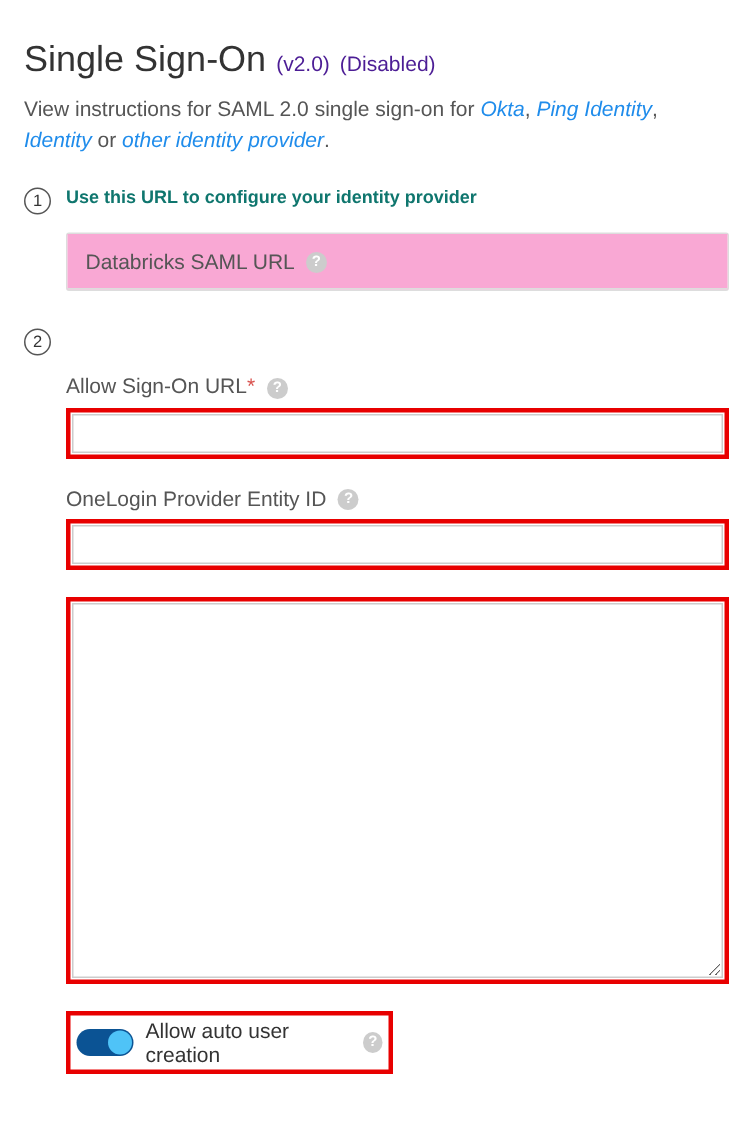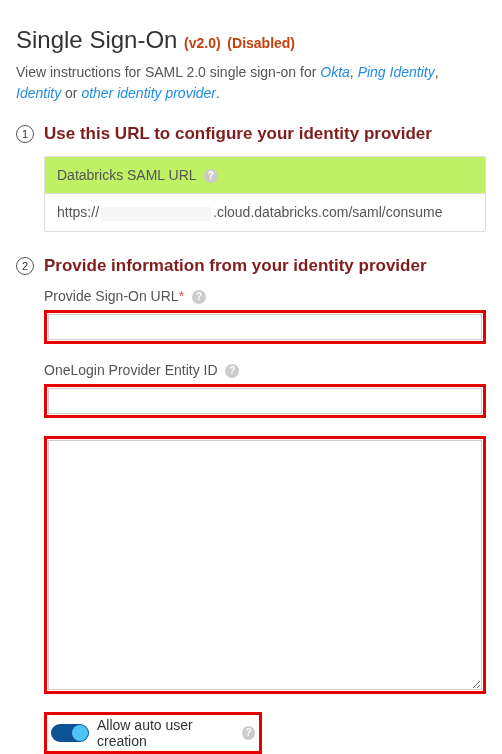--- a/index.html
+++ b/index.html
@@ -13,22 +13,22 @@
     width: 502px;
   }
   h1 {
     font-size: 24px;
     font-weight: 400;
     margin: 10px 0 8px 0;
     color: #333;
   }
   h1 .sub {
     font-size: 14px;
-    color: #c2410c;
-    font-weight: 700;
+    color: #4c1d95;
+    font-weight: 400;
   }
   .intro {
     font-size: 14px;
     color: #555;
     margin-bottom: 20px;
     line-height: 1.5;
   }
   a { color: #1f8ceb; text-decoration: none; font-style: italic; }
   .step {
     display: flex;
@@ -43,32 +43,32 @@
     display: flex;
     align-items: center;
     justify-content: center;
     font-size: 11px;
     margin-right: 10px;
     flex-shrink: 0;
     margin-top: 1px;
   }
   .step-title {
     font-weight: 600;
-    font-size: 17px;
-    color: #7f1d1d;
+    font-size: 12px;
+    color: #0f766e;
   }
   .section-body { margin-left: 28px; }
   .url-box {
     border: 1px solid #ddd;
     border-radius: 2px;
     margin-top: 10px;
     margin-bottom: 24px;
   }
   .url-header {
-    background: #bef264;
+    background: #f9a8d4;
     padding: 10px 12px;
     border-bottom: 1px solid #ddd;
     color: #555;
     font-size: 14px;
   }
   .url-value {
     padding: 10px 12px;
     color: #555;
     font-size: 14px;
     white-space: nowrap;
@@ -171,34 +171,30 @@
 <div class="step">
   <div class="step-num">1</div>
   <div class="step-title">Use this URL to configure your identity provider</div>
 </div>
 <div class="section-body">
   <div class="url-box">
     <div class="url-header">
       <span>Databricks SAML URL</span>
       <span class="help">?</span>
     </div>
-    <div class="url-value">
-      <span>https://</span><span class="redact"></span><span>.cloud.databricks.com/saml/consume</span>
-    </div>
   </div>
 </div>
 
 <div class="step">
   <div class="step-num">2</div>
-  <div class="step-title">Provide information from your identity provider</div>
 </div>
 <div class="section-body">
 
   <div class="field-label">
-    <span>Provide Sign-On URL</span><span class="req">*</span>
+    <span>Allow Sign-On URL</span><span class="req">*</span>
     <span class="help">?</span>
   </div>
   <div class="red-frame">
     <input type="text" class="thin" style="">
   </div>
 
   <div class="field-label">
     <span>OneLogin Provider Entity ID</span>
     <span class="help">?</span>
   </div>

